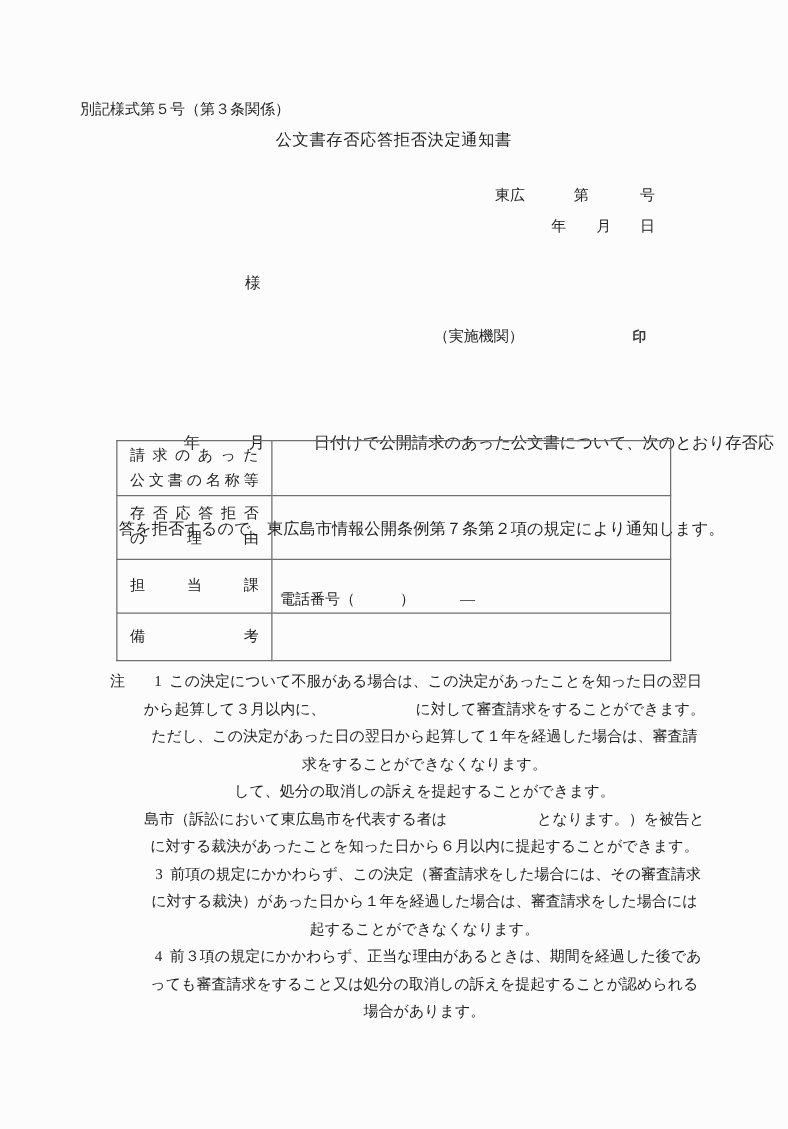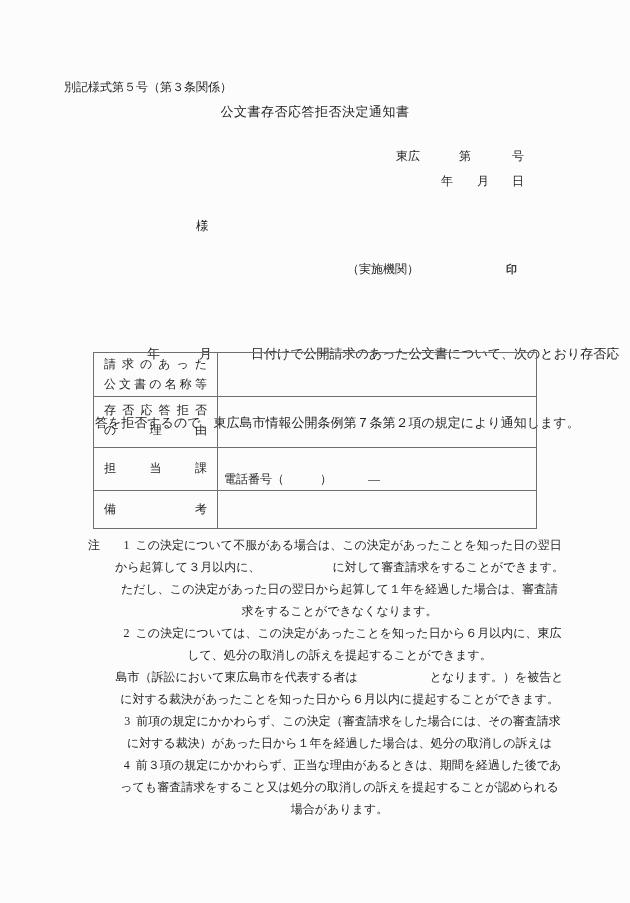--- a/index.html
+++ b/index.html
@@ -138,24 +138,24 @@
 </tbody>
   </table>
 
 <span class="abs note-marker">注</span>
 <div class="note-lines">
   <div class="nline"><span class="nnum">1</span><span>この決定について不服がある場合は、この決定があったことを知った日の翌日</span></div>
   <div class="nline">から起算して３月以内に、　　　　　　に対して審査請求をすることができます。</div>
   <div class="nline">ただし、この決定があった日の翌日から起算して１年を経過した場合は、審査請</div>
   <div class="nline">求をすることができなくなります。</div>
 
-  <div class="nline"><span class="nnum">2</span><span>この決定については、この決定があったことを知った日から６月以内に、東広</span></div>
   <div class="nline">して、処分の取消しの訴えを提起することができます。</div>
   <div class="nline">島市（訴訟において東広島市を代表する者は　　　　　　となります。）を被告と</div>
   <div class="nline">に対する裁決があったことを知った日から６月以内に提起することができます。</div>
 
   <div class="nline"><span class="nnum">3</span><span>前項の規定にかかわらず、この決定（審査請求をした場合には、その審査請求</span></div>
-  <div class="nline">に対する裁決）があった日から１年を経過した場合は、処分の取消しの訴えは</div>
+  <div class="nline">に対する裁決）があった日から１年を経過した場合は、審査請求をした場合には</div>
+  <div class="nline">起することができなくなります。</div>
 
   <div class="nline"><span class="nnum">4</span><span>前３項の規定にかかわらず、正当な理由があるときは、期間を経過した後であ</span></div>
   <div class="nline">っても審査請求をすること又は処分の取消しの訴えを提起することが認められる</div>
   <div class="nline">場合があります。</div>
 </div>
 
 </body></html>

